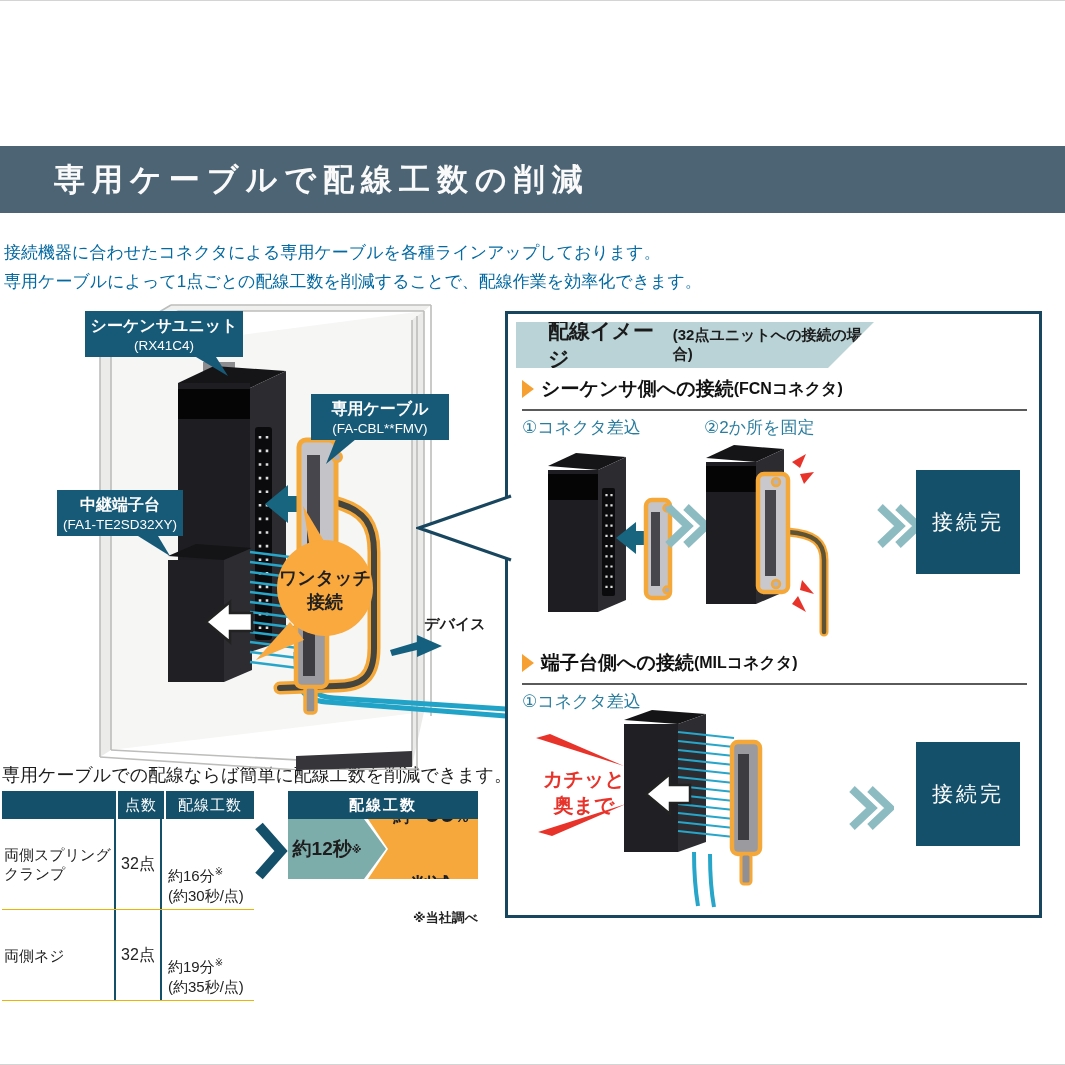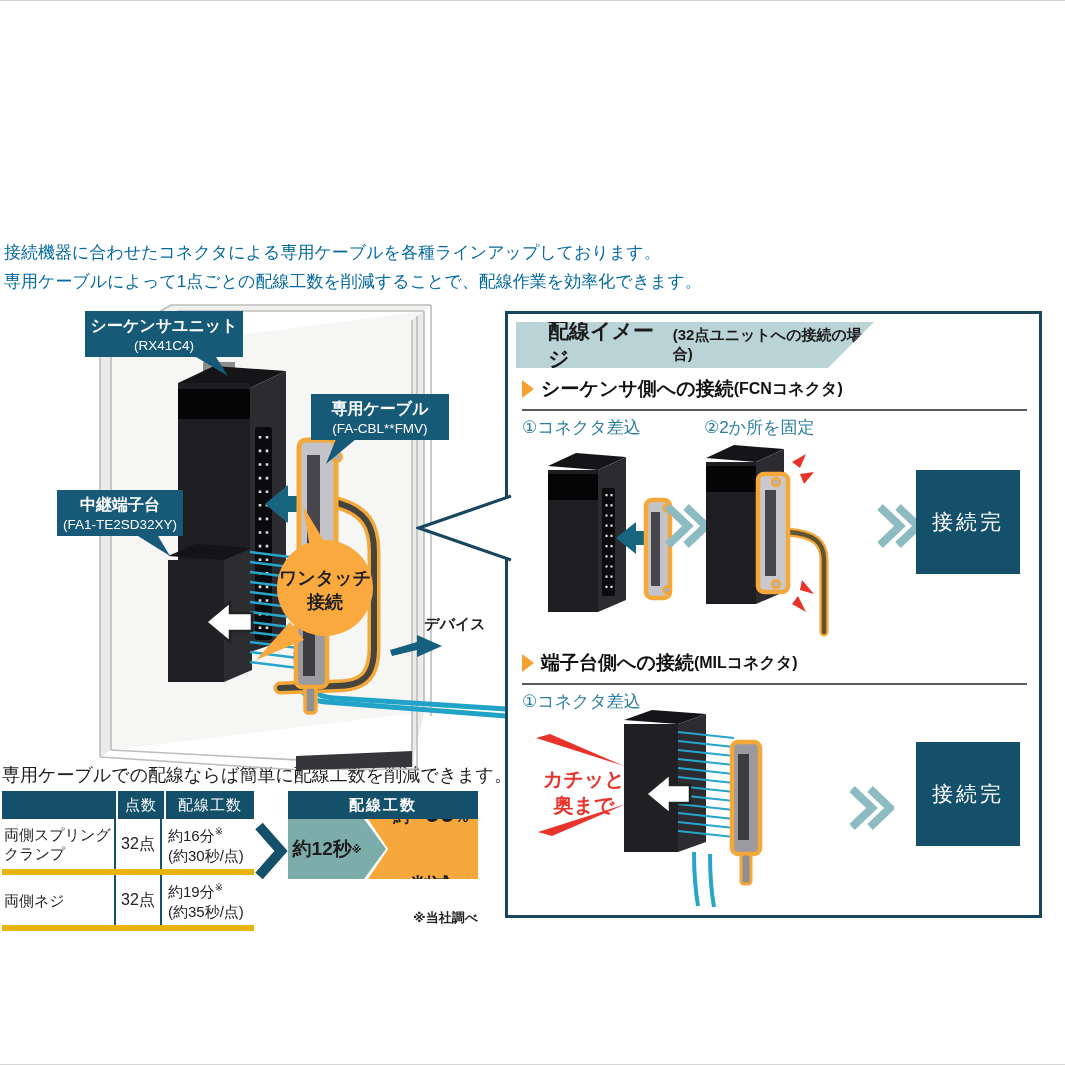--- a/index.html
+++ b/index.html
@@ -25,24 +25,24 @@
   .dev { font-size:15px; font-weight:bold; fill:#1c1c1c; }
 
   .wedge { position:absolute; left:416px; top:494px; z-index:6; }
 
   
   .caption { position:absolute; left:2px; top:763px; font-size:18px; font-weight:normal; color:#1d1d1d; }
   .cmp { position:absolute; left:2px; top:791px; width:252px; font-size:15px; color:#222; }
   .cmp-head { display:flex; height:28px; }
   .hcell { background:#14506a; color:#fff; font-weight:normal; display:flex; align-items:center; justify-content:center; font-size:15px; letter-spacing:1px; }
   .h1 { width:114px; } .h2 { width:46px; margin-left:2px; } .h3 { flex:1; margin-left:2px; }
-  .cmp-row { display:flex; border-bottom:6px solid #eab308; min-height:43px; }
+  .cmp-row { display:flex; border-bottom:1px solid #eab308; min-height:43px; }
   .cc1 { width:114px; border-right:2px solid #14506a; display:flex; align-items:center; padding:3px 2px 3px 2px; line-height:19px; }
   .cc2 { width:46px; border-right:2px solid #14506a; display:flex; align-items:center; justify-content:center; font-size:16px; }
-  .cc3 { flex:1; padding:3px 0 3px 6px; line-height:20px; display:flex; flex-direction:column; justify-content:flex-start; }
+  .cc3 { flex:1; padding:3px 0 3px 6px; line-height:20px; display:flex; flex-direction:column; justify-content:flex-start;margin-top:40px; }
   sup.small { font-size:10px; }
   .big-chev { position:absolute; left:254px; top:822px; }
 
   .result { position:absolute; left:288px; top:791px; width:190px; height:114px; }
   .res-head { height:28px; background:#14506a; color:#fff; font-weight:bold; font-size:15px;
               display:flex; align-items:center; justify-content:center; letter-spacing:2px; }
   .res-body { position:relative; height:60px; background:#fff; }
   .res-teal { position:absolute; left:0; top:0; bottom:0; width:100px; background:#7dadab;
               clip-path:polygon(0 0,76px 0,98px 50%,76px 100%,0 100%);
               display:flex; align-items:center; justify-content:center; padding-right:22px;
@@ -87,20 +87,23 @@
   .rt1 { position:absolute; left:28px; top:420px; }
   .rt2 { position:absolute; left:30px; top:486px; }
 </style>
 </head>
 <body>
 
 <div class="page">
   <div class="edge top"></div>
   <div class="edge bottom"></div>
 
+  <div class="banner">
+    <span class="banner-title">専用ケーブルで配線工数の削減</span>
+  </div>
 
   <div class="intro">
     <div>接続機器に合わせたコネクタによる専用ケーブルを各種ラインアップしております。</div>
     <div>専用ケーブルによって1点ごとの配線工数を削減することで、配線作業を効率化できます。</div>
   </div>
 
   <svg class="scene" width="460" height="480" viewBox="50 290 460 480">
 
     <g>
       <polygon points="111,352 424,311 424,712 111,750" fill="#f6f6f5"></polygon>

